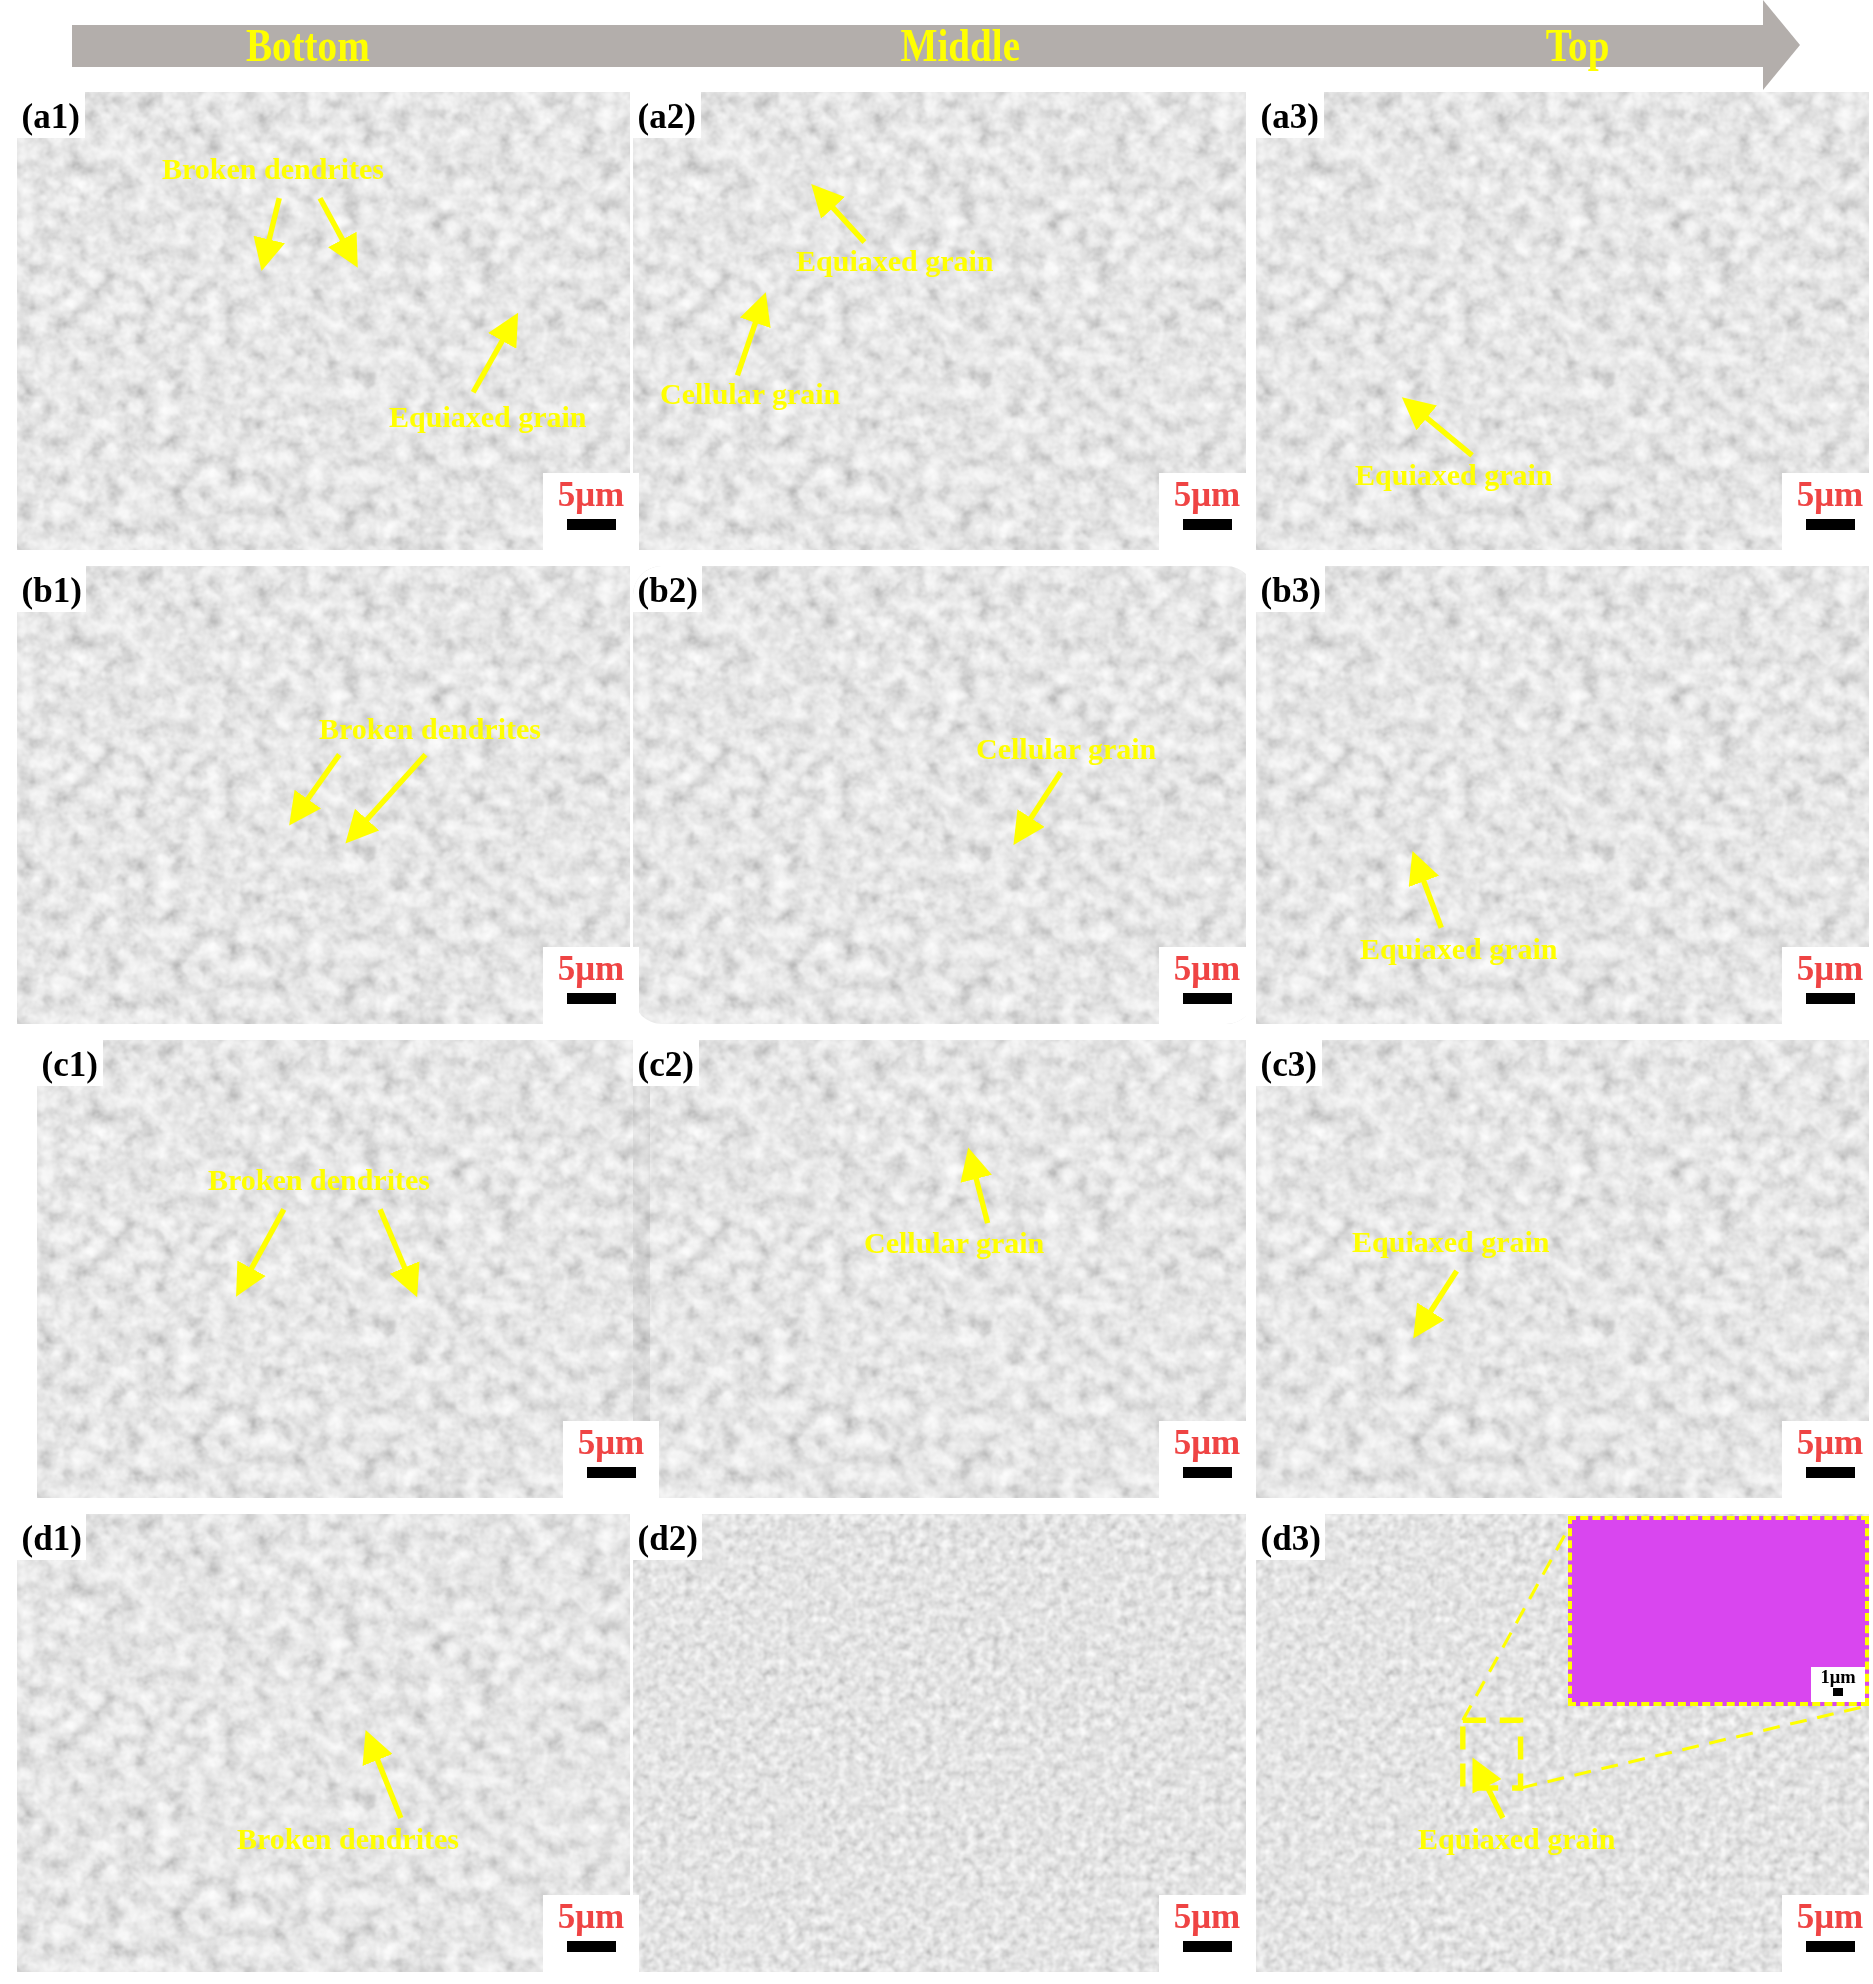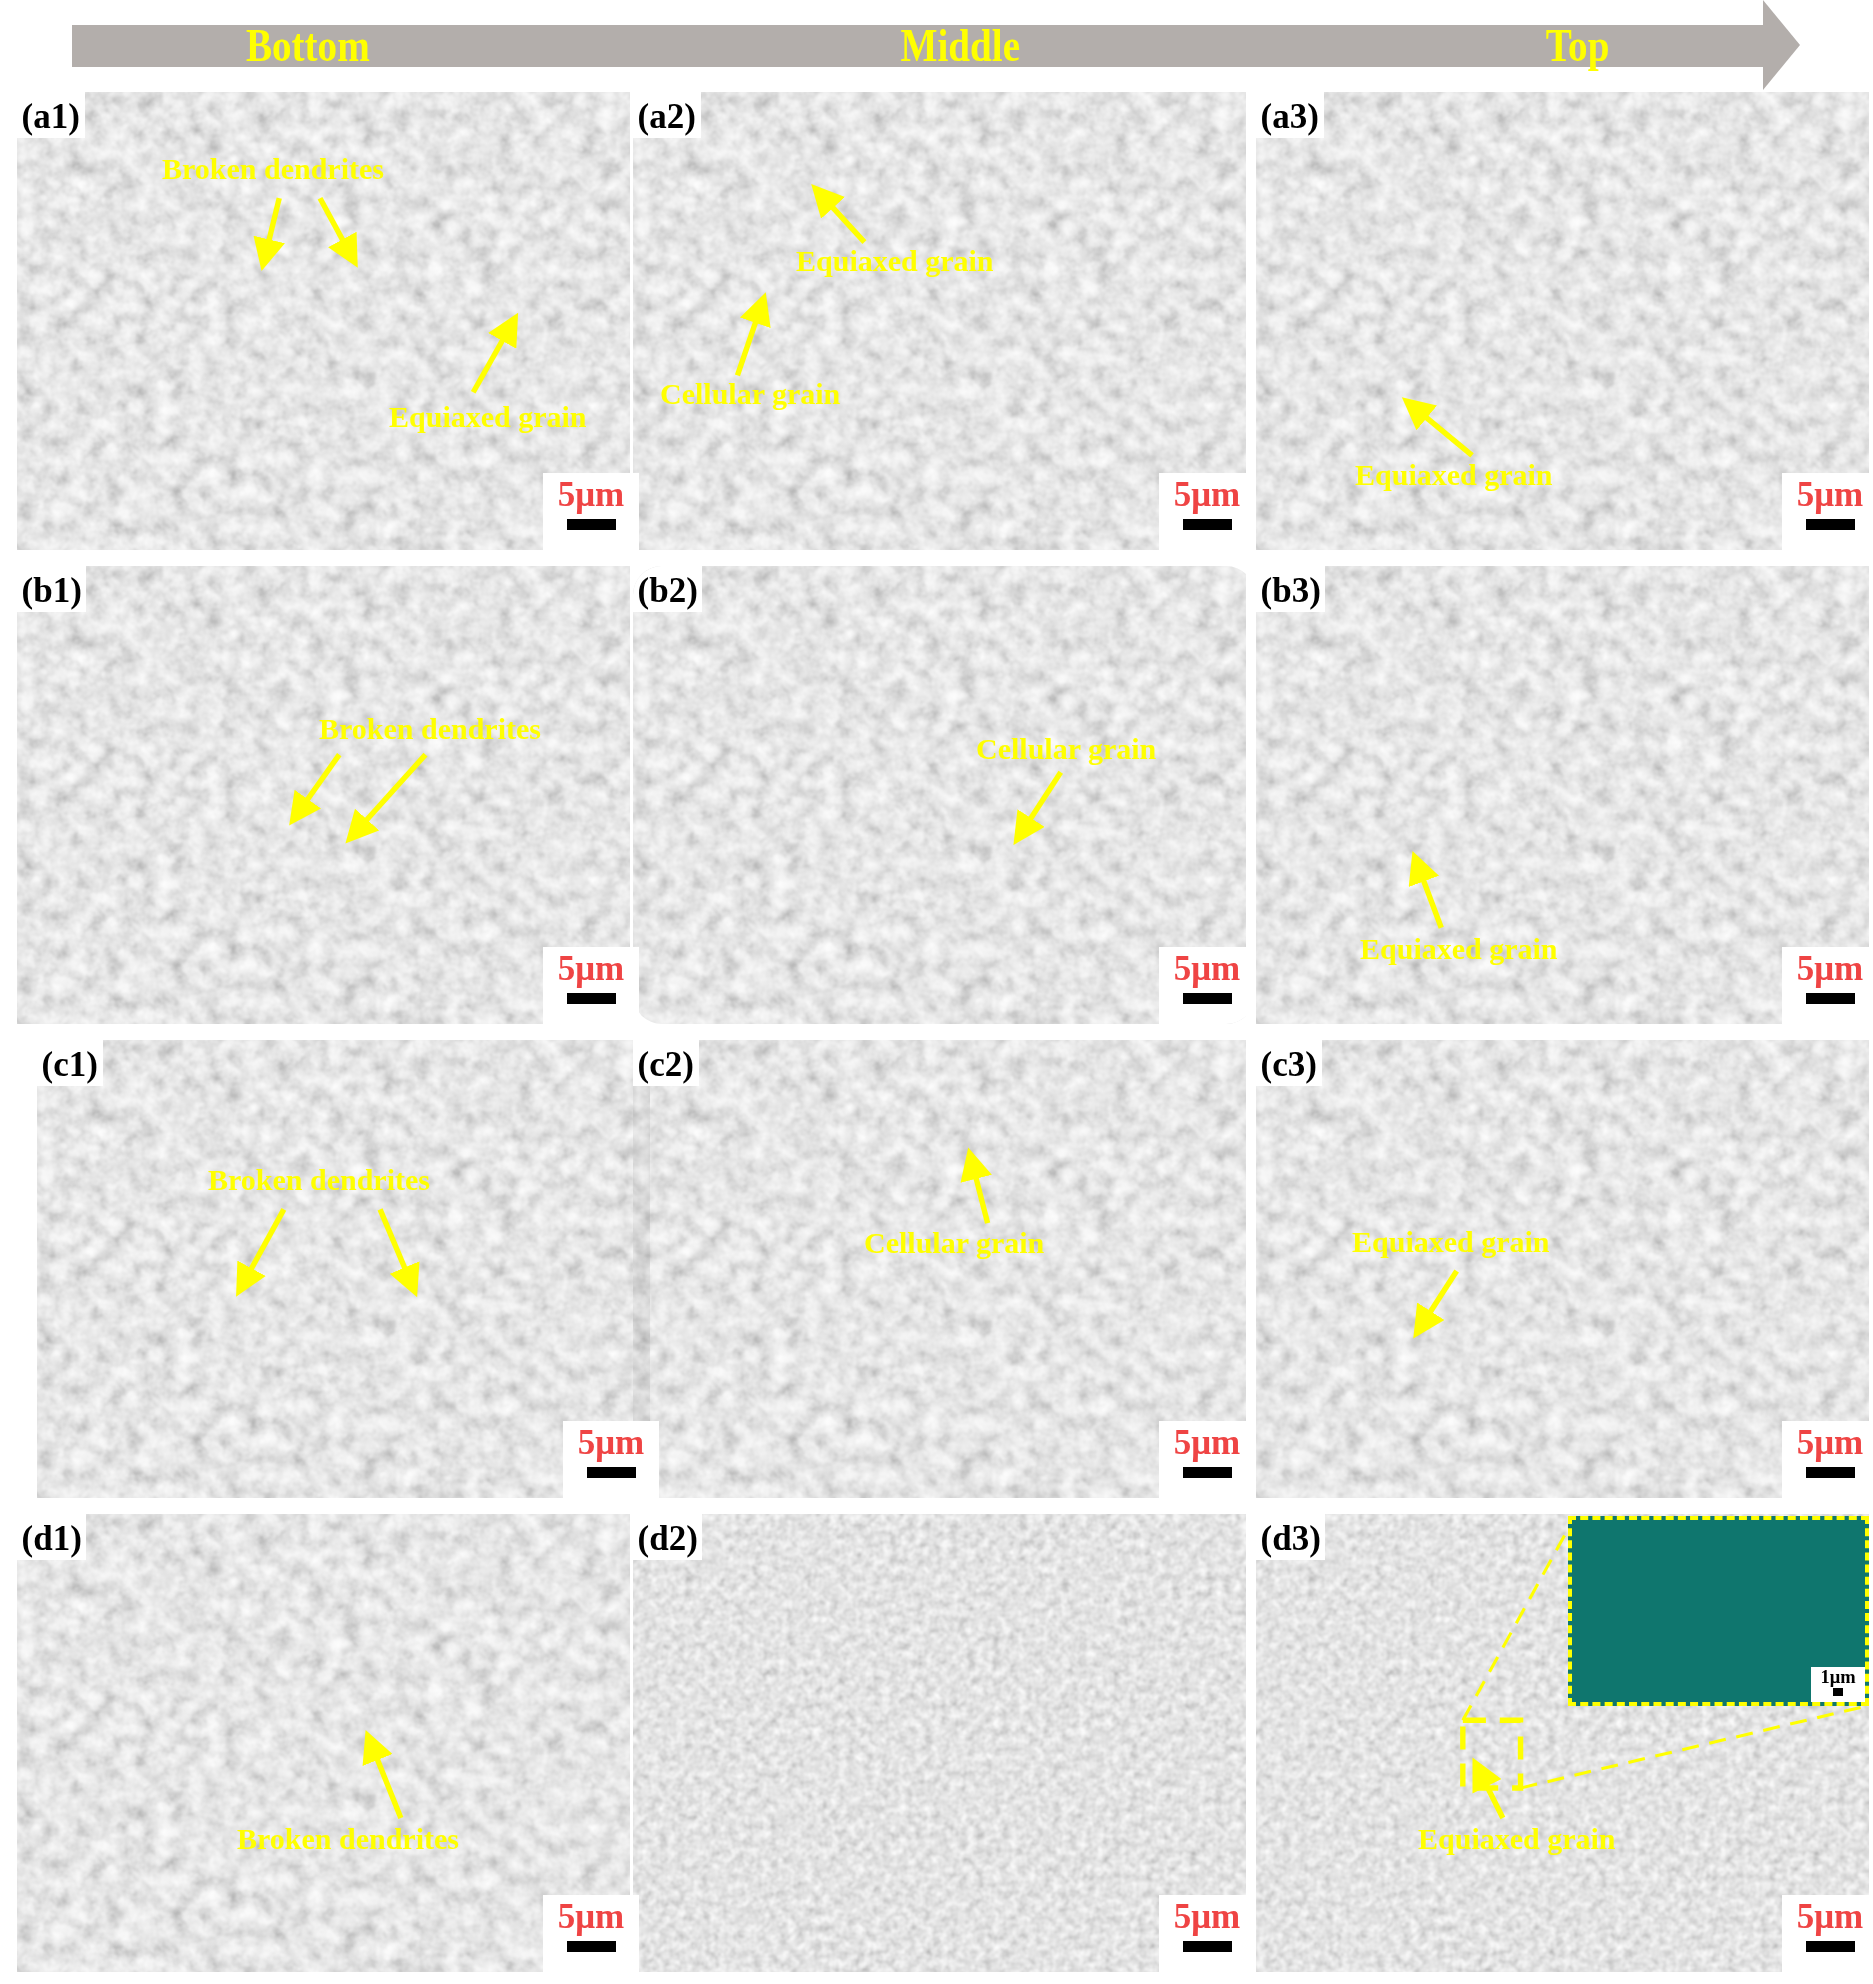--- a/index.html
+++ b/index.html
@@ -8,21 +8,21 @@
   .arrow-head{position:absolute;left:1763px;top:0;width:0;height:0;border-top:45px solid transparent;border-bottom:45px solid transparent;border-left:37px solid #b3aeab;}
   .arrow-label{position:absolute;top:17px;color:#ffff00;font-weight:bold;font-size:46px;line-height:57px;transform:scaleX(0.85);transform-origin:center;}
   .panel{position:absolute;width:613px;height:458px;overflow:hidden;padding-left:9px;}
   .sem{position:absolute;inset:0;}
   .panel-label{position:absolute;left:0;top:0;background:#fff;color:#000;font-weight:bold;font-size:35px;line-height:43px;padding:3.1px 4.6px 0 4.6px;z-index:3;}
   .scalebar{position:absolute;right:0;bottom:0;width:96px;height:77px;background:#fff;z-index:3;text-align:center;}
   .scalebar .txt{display:block;font-weight:bold;font-size:35px;line-height:40px;margin-top:1.5px;color:#ef4444;}
   .scalebar .bar{display:block;width:49px;height:10.8px;background:#000;margin:4.6px auto 0 auto;}
   .annot{position:absolute;color:#ffff00;font-weight:bold;font-size:30px;line-height:34px;white-space:nowrap;z-index:2;}
   svg.arrows{position:absolute;inset:0;z-index:2;}
-  .inset{position:absolute;border:4.6px dashed #ffff00;background:#0f766e;z-index:2;}
+  .inset{position:absolute;border:4.6px dashed #ffff00;background:#d946ef;z-index:2;}
   .inset .scale-small{position:absolute;right:0;bottom:0;background:#fff;width:54px;height:35px;text-align:center;}
   .inset .scale-small .txt{display:block;font-weight:bold;font-size:18.5px;line-height:20px;}
   .inset .scale-small .bar{display:block;width:10.8px;height:7.7px;background:#000;margin:1.5px auto 0;}
 </style>
 </head>
 <body>
 
 <svg width="0" height="0" style="position:absolute">
   <defs>
     <filter id="semTex" x="0" y="0" width="100%" height="100%">

